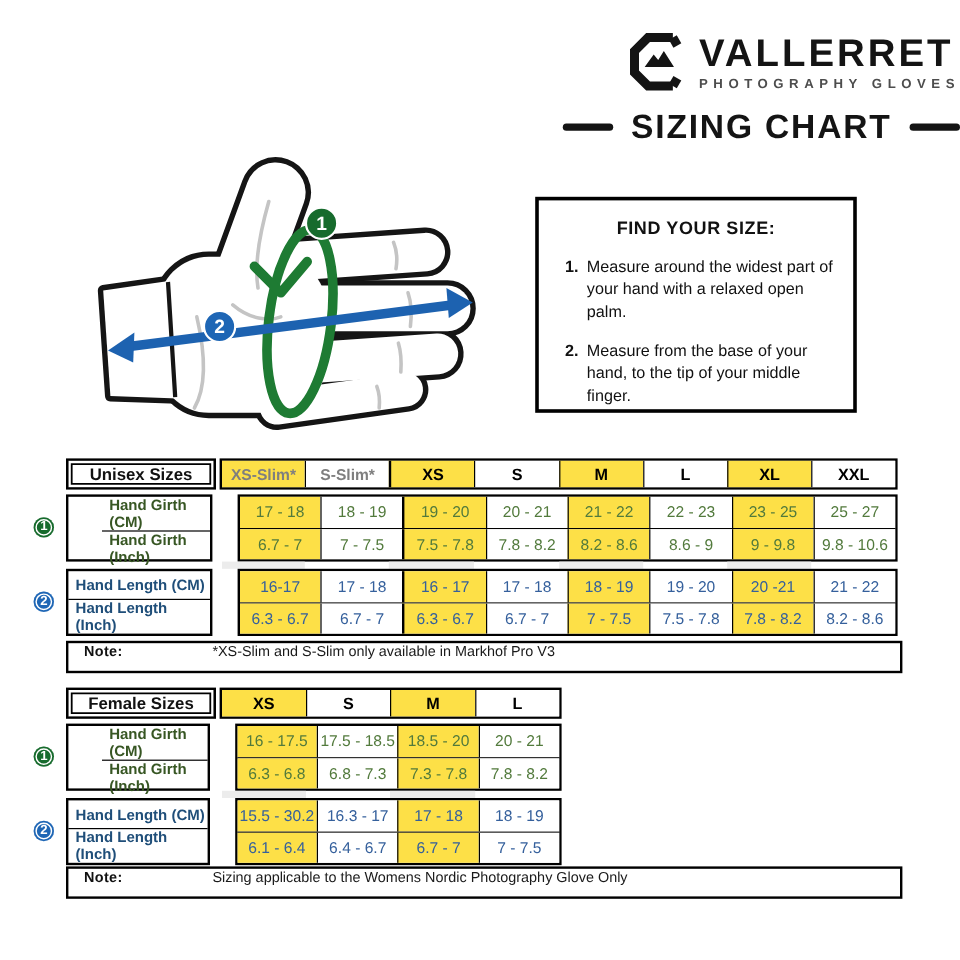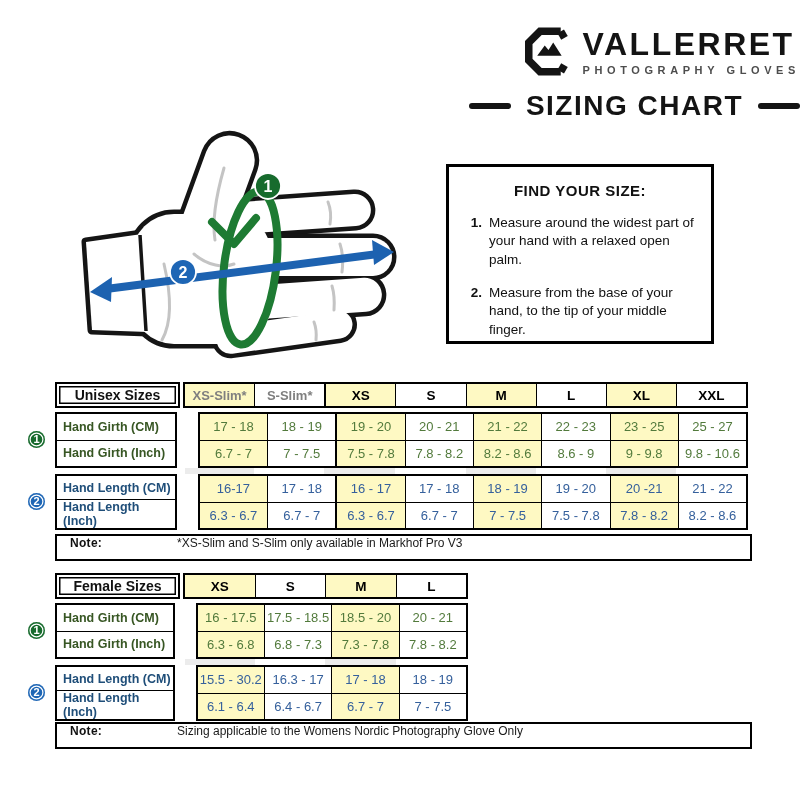--- a/index.html
+++ b/index.html
@@ -32,39 +32,39 @@
   .tbl *{box-sizing:border-box;}
   .hdrrow{display:flex;height:26px;}
   .titlebox{width:125px;border:2px solid #000;box-shadow:inset 0 0 0 2px #fff,inset 0 0 0 3.5px #000;
             display:flex;align-items:center;justify-content:center;font-weight:800;font-size:14px;background:#fff;}
   .hdrbox{margin-left:3px;border:2px solid #000;display:flex;background:#fff;}
   .u-w{width:565px;} .f-w{width:285px;}
   .c{flex:1;display:flex;align-items:center;justify-content:center;border-left:1px solid #000;
      font-size:13px;background:#fff;}
   .c:first-child{border-left:none;}
   .c.tl{border-left:2.5px solid #000;}
-  .c.g{background:#fef9c3;}
+  .c.g{background:#fde047;}
   .h{font-weight:700;font-size:13.5px;color:#000;}
   .h.slim{color:#7f7f7f;font-size:13px;}
   .vgap{height:4px;}
   .bandrow{display:flex;height:56px;}
   .lblbox{width:125px;border:2.5px solid #000;display:flex;flex-direction:column;background:#fff;}
   .lblbox .lr{flex:1;display:flex;align-items:center;padding-left:6px;font-weight:700;font-size:12.5px;}
   .lblbox .lr + .lr{border-top:1px solid #000;}
   .databox{margin-left:21px;border:2px solid #000;display:flex;flex-direction:column;background:#fff;text-align:right;}
   .databox .dr{flex:1;display:flex;}
   .databox .dr + .dr{border-top:1px solid #000;}
   .striperow{display:flex;height:6px;margin-left:128px;padding:0 2px;}
   .striperow .c{border-left:1px solid transparent;background:transparent;}
   .striperow .c:first-child{border-left:none;}
   .striperow .c.tl{border-left:2.5px solid transparent;}
   .striperow .c.g{background:#ececec;}
   .vg{color:#527a3c;font-weight:500;}
   .vb{color:#35609c;font-weight:500;}
-  .lg{color:#375623;}
+  .lg{color:#375623;margin-left:28px;}
   .lb{color:#1f4e79;}
 
   
   .notebox{position:absolute;left:55px;width:693px;height:23px;border:2px solid #000;background:#fff;
            display:flex;font-size:12px;}
   .note-label{font-weight:700;margin-left:13px;letter-spacing:.3px;}
   .note-text{position:absolute;left:120px;color:#1a1a1a;}
 
   
   .marker{position:absolute;width:17px;height:17px;border-radius:50%;display:flex;align-items:center;

